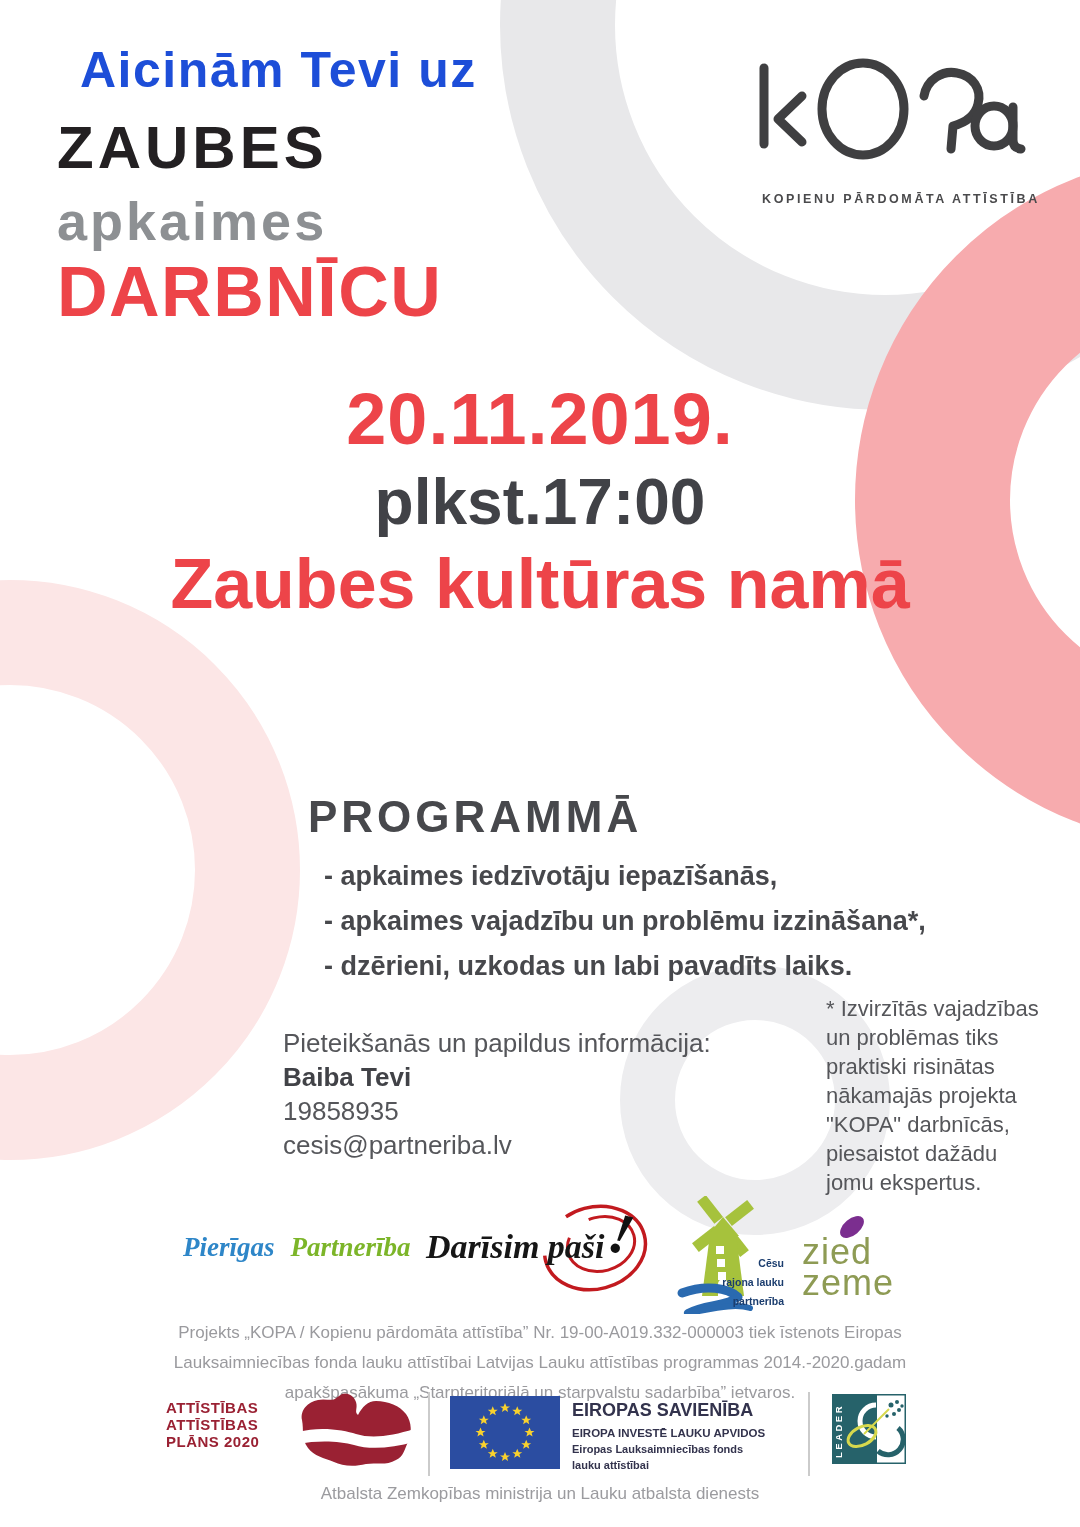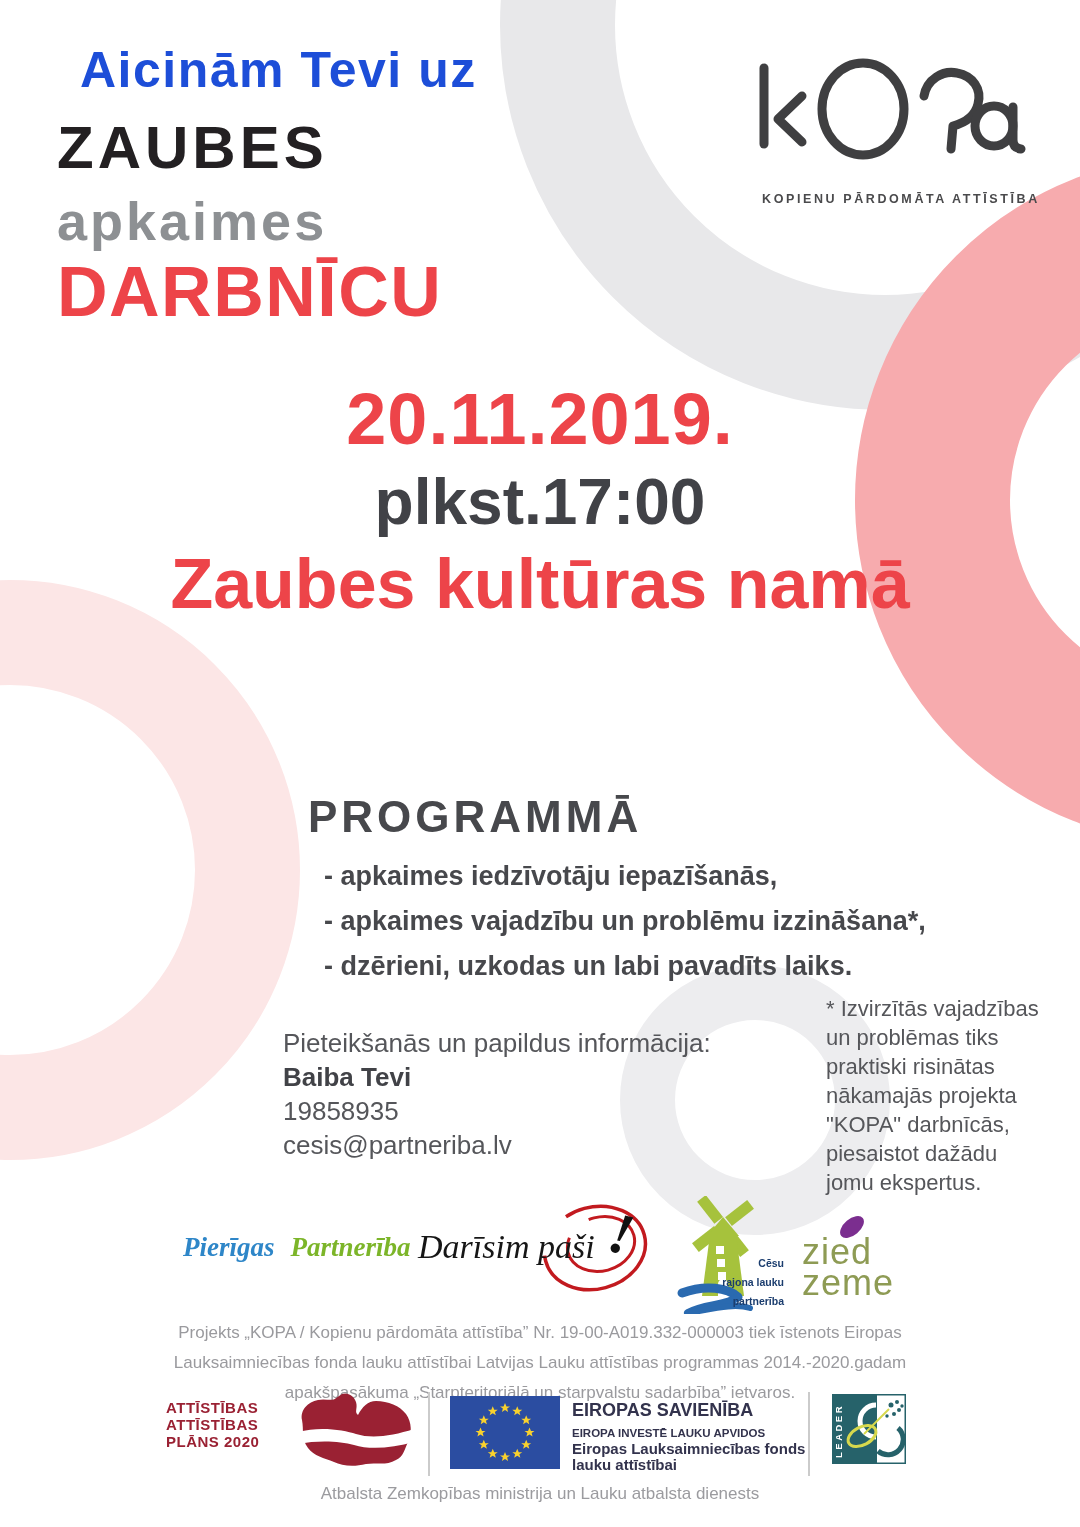--- a/index.html
+++ b/index.html
@@ -35,42 +35,42 @@
   .contact-name{font-weight:700;color:#414247;}
   .footnote-block{left:826px;top:994px;width:250px;font-size:22px;color:#55565a;line-height:29px;}
   .project-text{left:0;top:1318px;width:1080px;text-align:center;font-size:17px;color:#9a9a9e;line-height:30px;}
   .support-line{left:0;top:1484px;width:1080px;text-align:center;font-size:17px;color:#9b9b9f;}
   
   .logo-pierigas{left:183px;top:1232px;font-family:"Liberation Serif","DejaVu Serif",serif;
     font-style:italic;font-weight:700;font-size:27px;white-space:nowrap;}
   .logo-pierigas .w1{color:#2e86c8;margin-right:16px;}
   .logo-pierigas .w2{color:#7cb529;}
   .logo-darisim{left:418px;top:1200px;width:240px;height:98px;}
-  .darisim-text{position:absolute;left:0;top:28px;font-family:"Liberation Serif","DejaVu Serif",serif;
-    font-style:italic;font-weight:400;font-size:34px;color:#161616;white-space:nowrap;z-index:2;}
+  .darisim-text{position:absolute;left:8px;top:28px;font-family:"Liberation Serif","DejaVu Serif",serif;
+    font-style:italic;font-weight:700;font-size:34px;color:#161616;white-space:nowrap;z-index:2;}
   .darisim-swirl{position:absolute;left:118px;top:0;z-index:1;}
   .darisim-exclaim{position:absolute;left:192px;top:0;font-family:"Liberation Serif","DejaVu Serif",serif;
     font-style:italic;font-weight:800;font-size:58px;color:#111;transform:rotate(14deg);z-index:3;}
   .logo-cesu{left:676px;top:1196px;width:132px;height:122px;}
   .cesu-text{position:absolute;left:8px;top:58px;width:100px;text-align:right;
     font-size:10.5px;font-weight:700;color:#1b3d6e;line-height:19px;white-space:nowrap;}
   .logo-ziedzeme{left:802px;top:1212px;width:110px;}
   .ziedzeme-leaf{position:absolute;left:30px;top:0;}
   .ziedzeme-text{margin-top:24px;font-size:36px;color:#8e9b54;line-height:31px;letter-spacing:1px;}
   
   .nap-text{left:166px;top:1399px;font-size:15px;font-weight:700;letter-spacing:.5px;color:#9a2133;line-height:17px;}
   .latvia-map{left:296px;top:1392px;}
   .divider{position:absolute;width:2px;height:84px;background:#cbcbcb;z-index:3;}
   .divider-1{left:428px;top:1392px;}
   .divider-2{left:808px;top:1392px;}
   .eu-flag{left:450px;top:1396px;}
   .eu-text{left:572px;top:1398px;color:#33334d;}
   .eu-title{font-size:18px;font-weight:700;line-height:24px;}
   .eu-line{font-size:11.5px;font-weight:700;line-height:16px;}
-  .eu-line.l3,.eu-line.l4{font-size:15px;}
+  .eu-line.l3,.eu-line.l4{font-size:11px;}
   .eu-line.l2{margin-top:3px;}
   .leader-logo{left:832px;top:1394px;}
 </style>
 </head>
 <body>
 
 <div class="poster">
 
   <div class="ring ring-gray-top"></div>
   <div class="ring ring-pink-right"></div>

